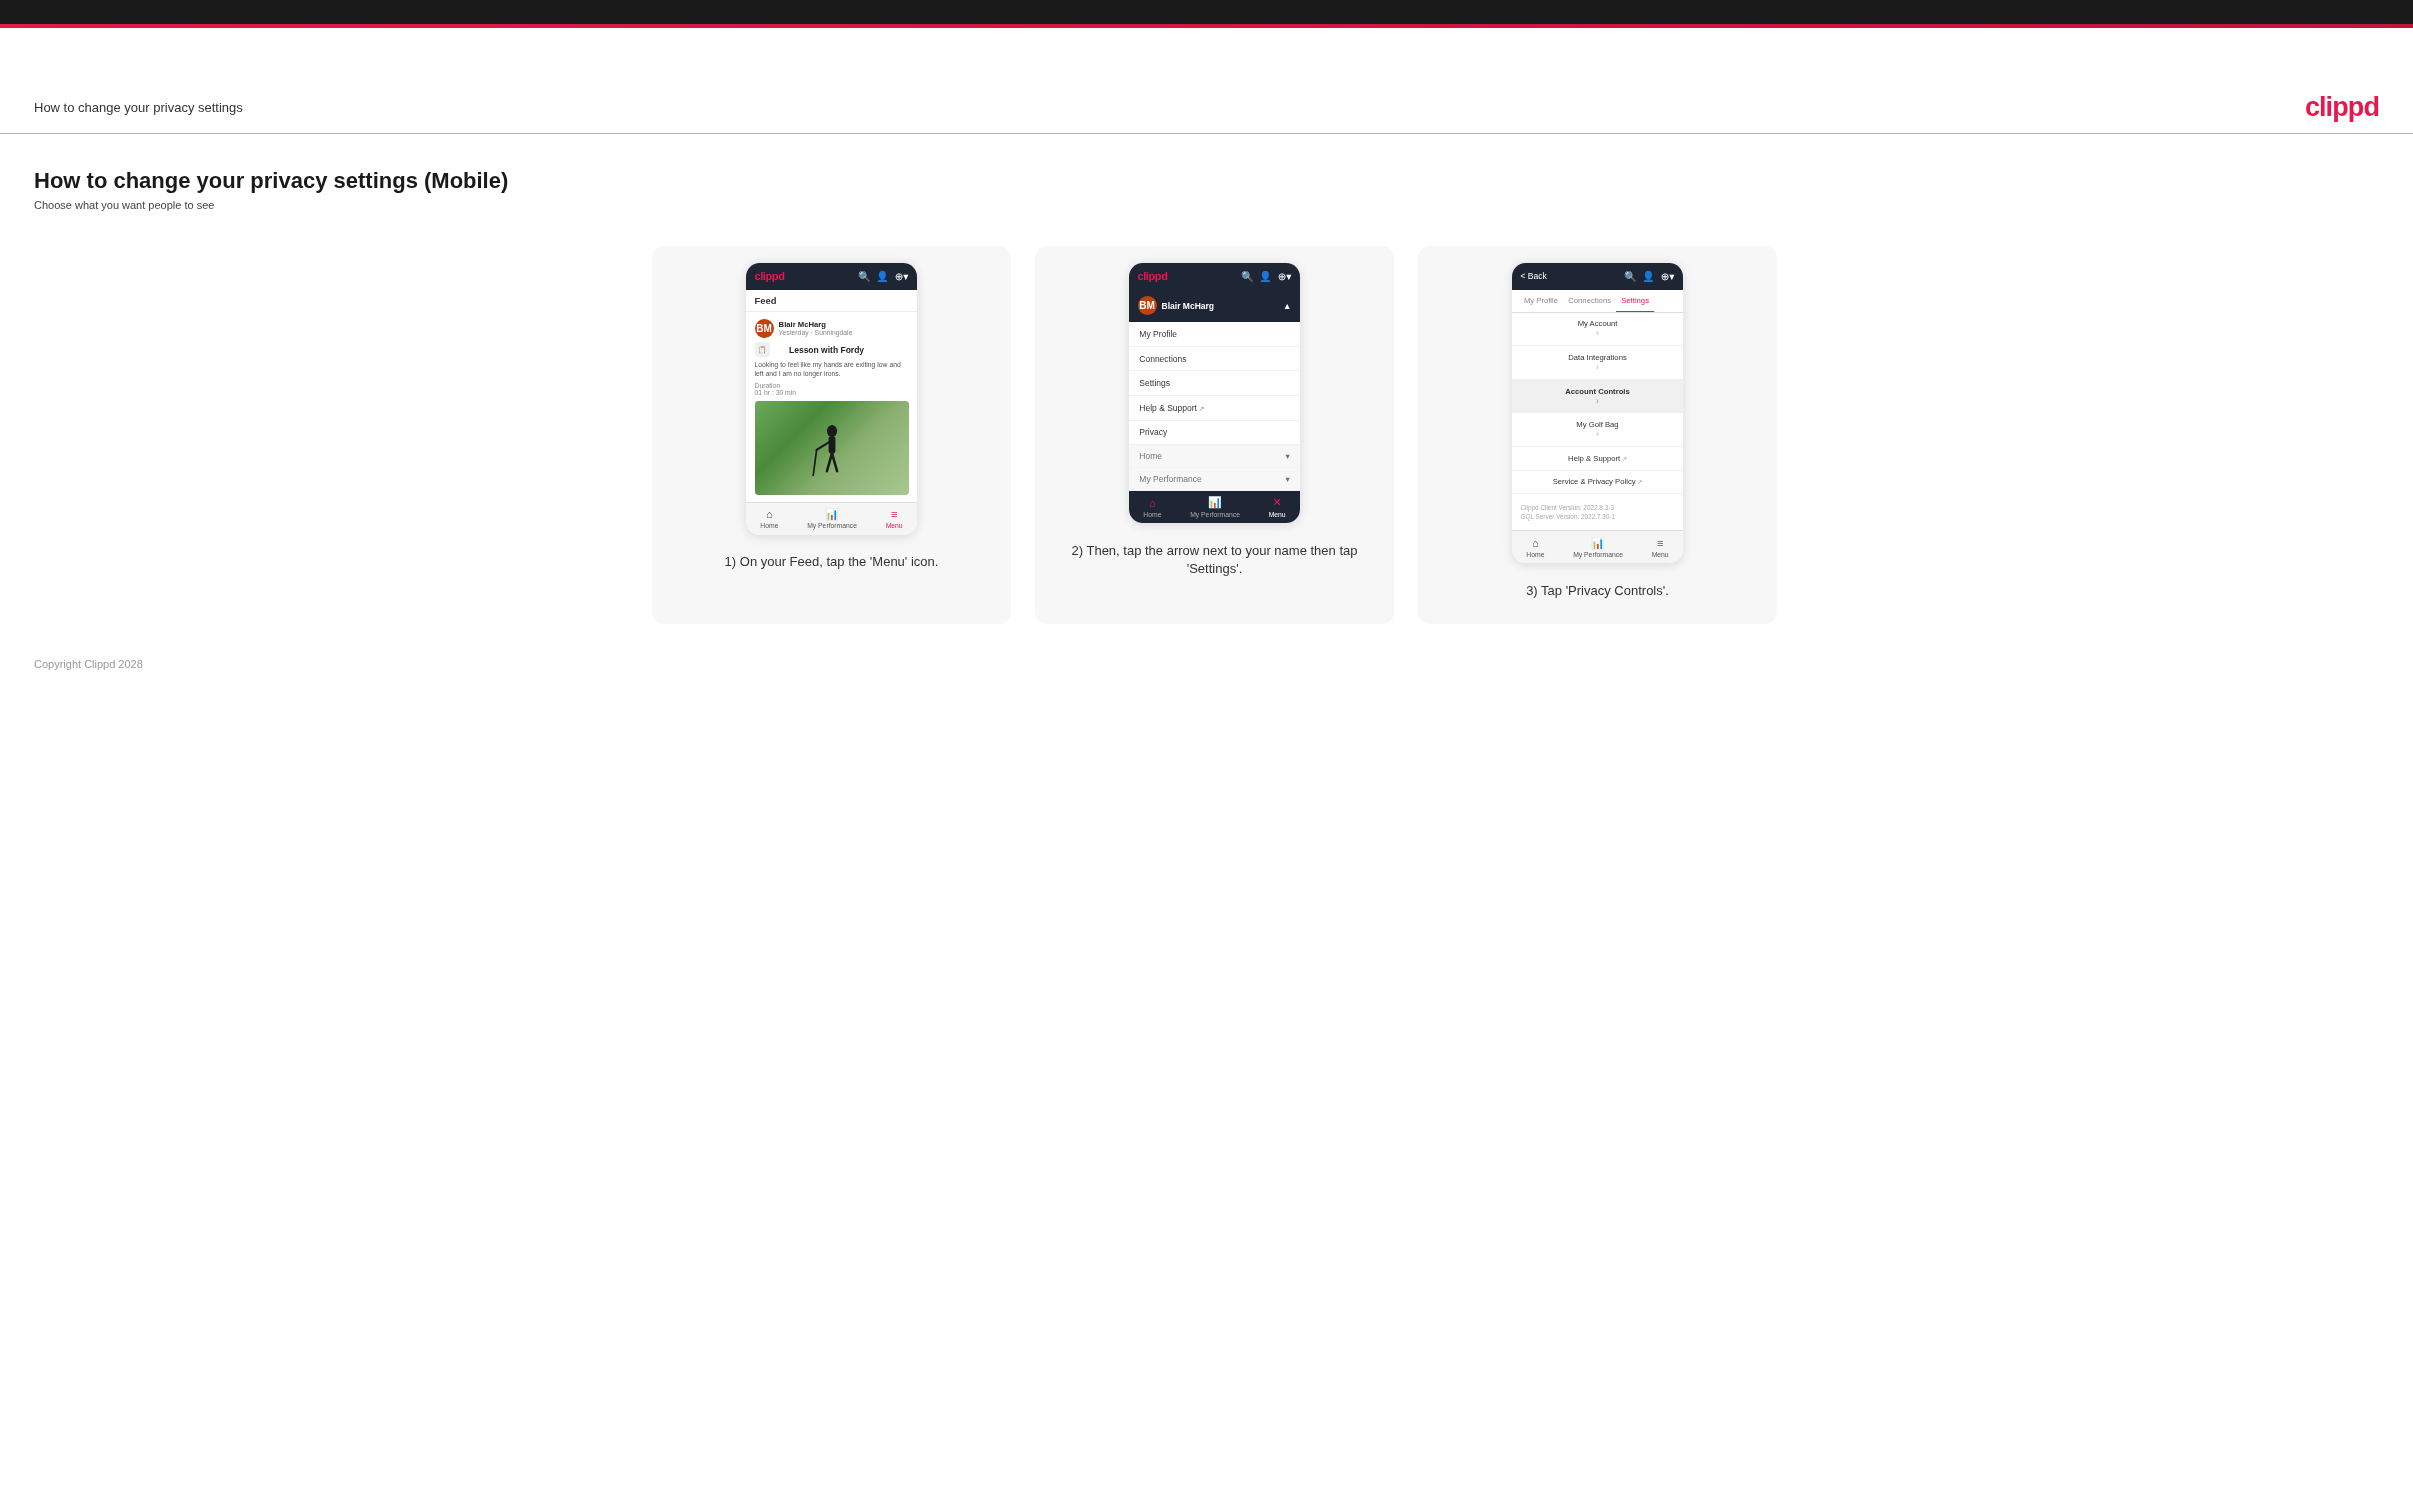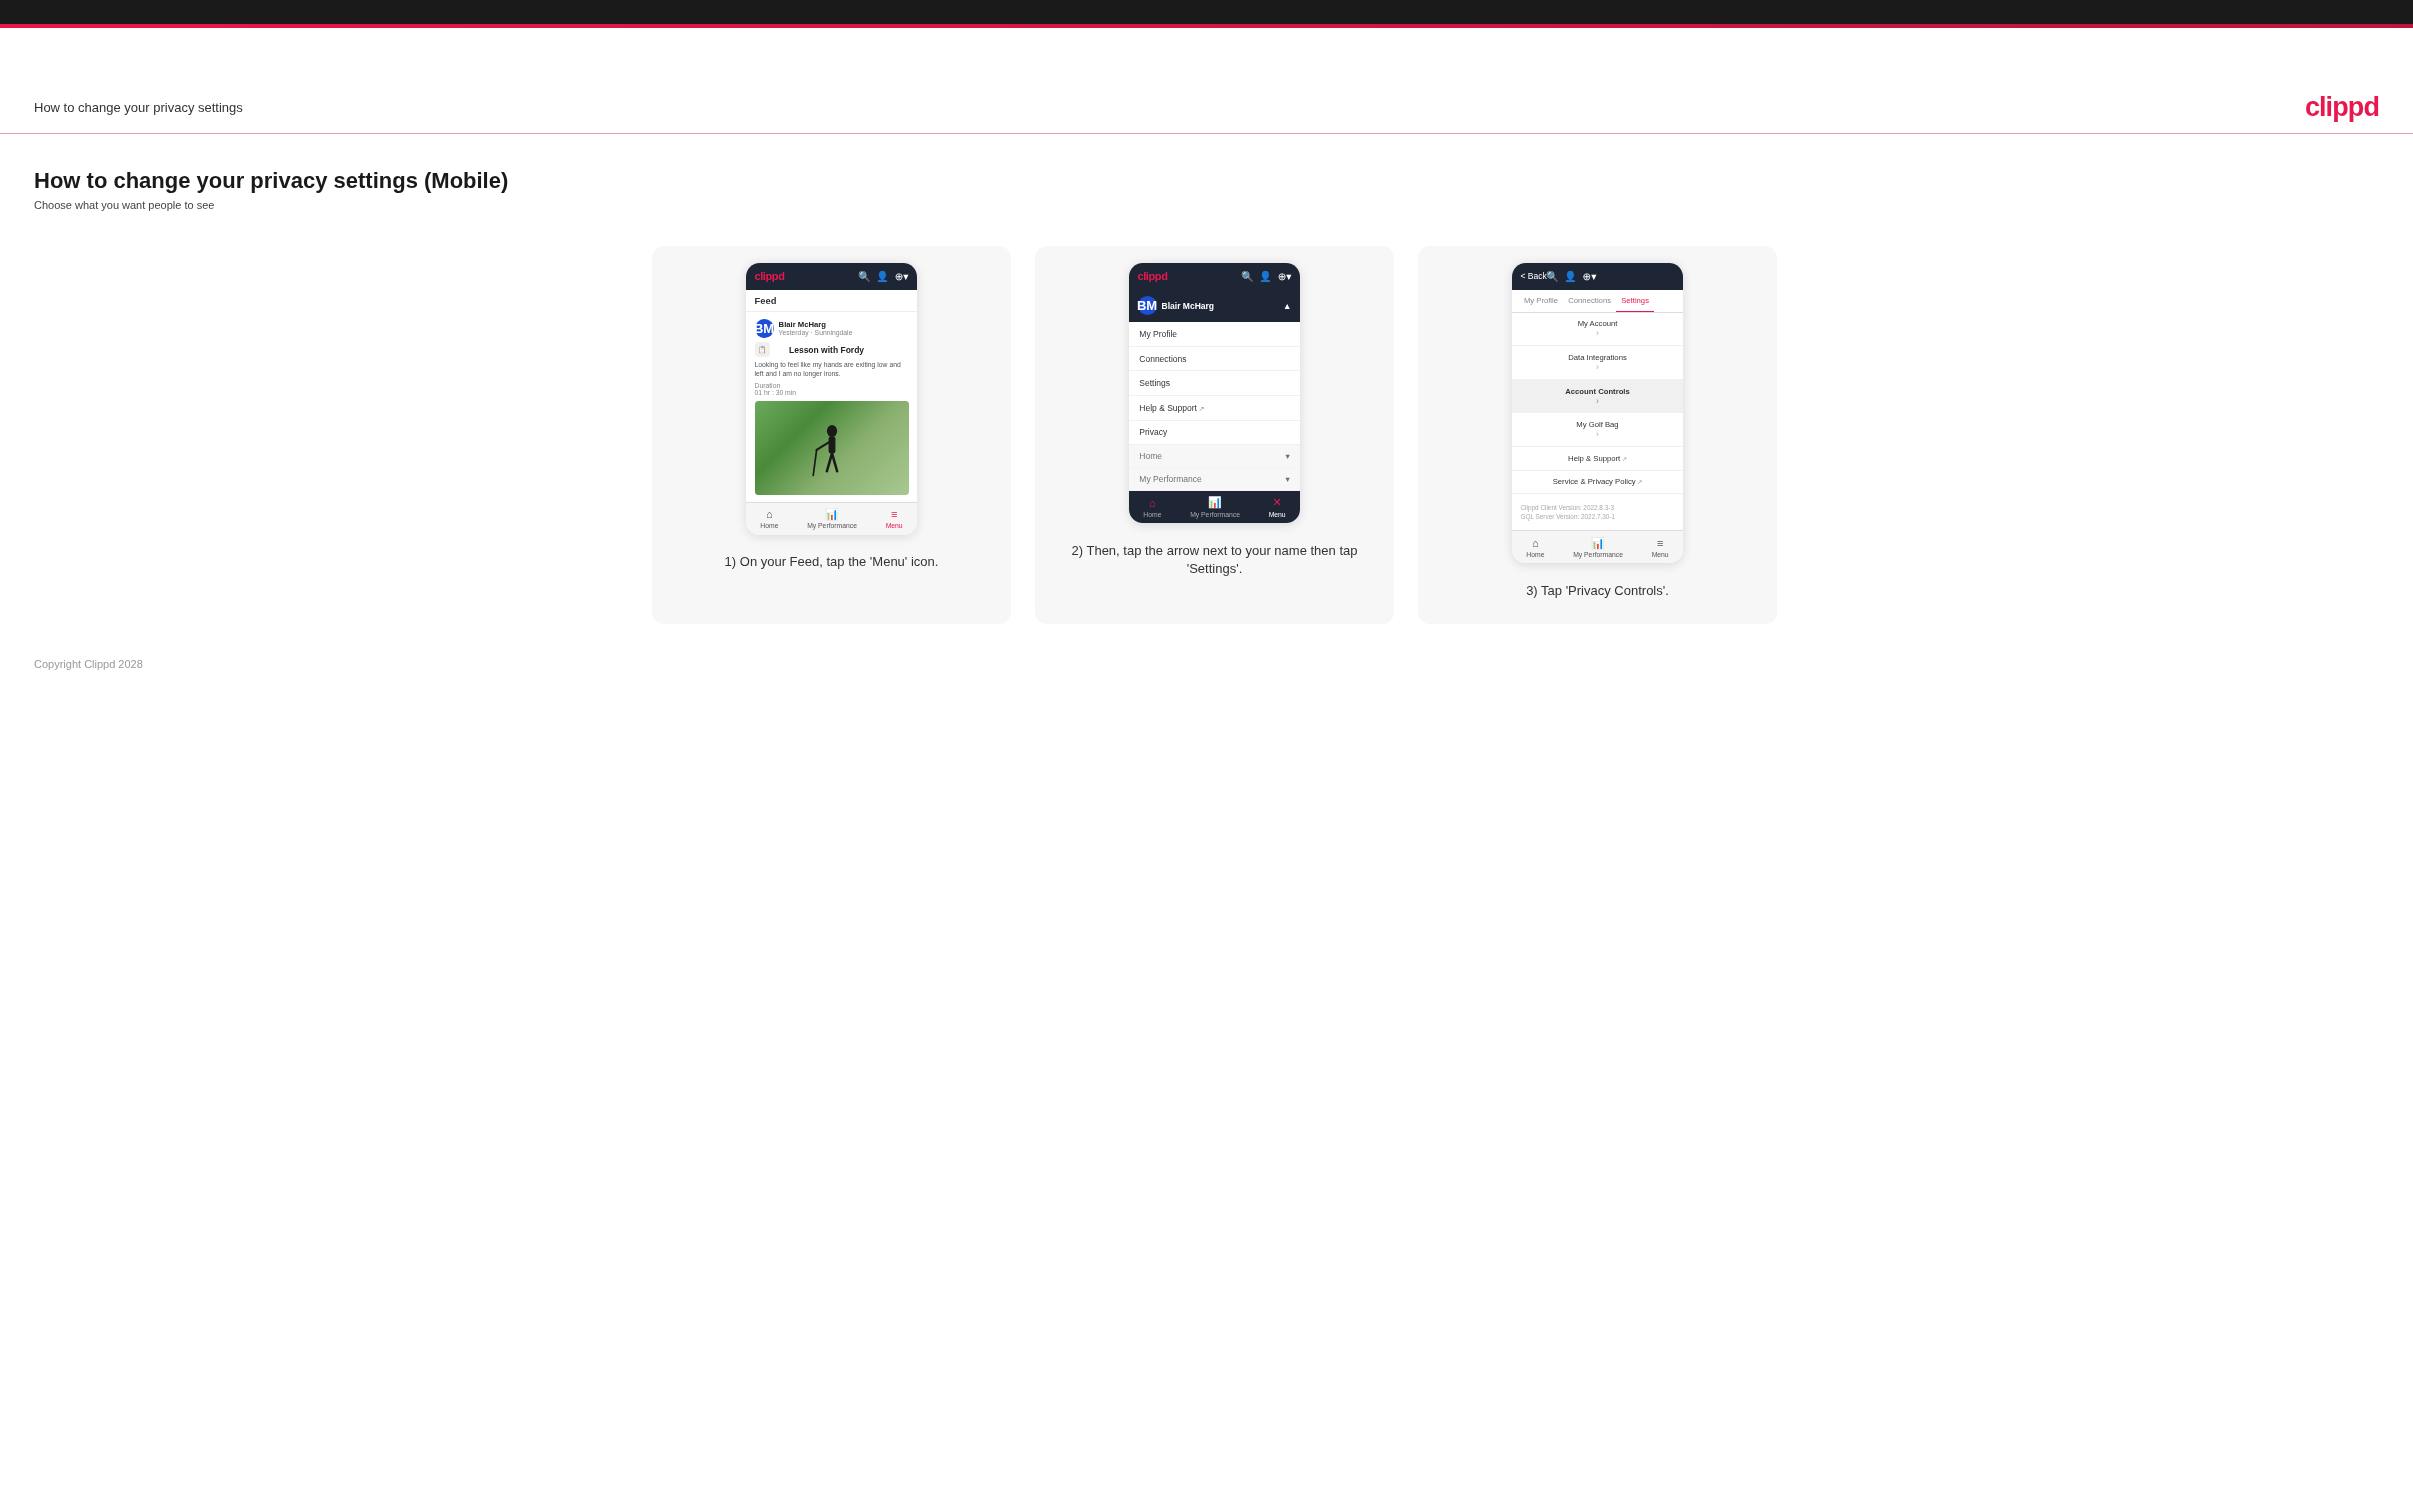--- a/index.html
+++ b/index.html
@@ -130,26 +130,26 @@
     .post-user-row {
       display: flex;
       align-items: center;
       gap: 5.1px;
       margin-bottom: 4.3px;
     }
     .avatar-circle {
       width: 19px;
       height: 19px;
       border-radius: 50%;
-      background: #1d4ed8;
+      background: #c2410c;
       display: flex;
       align-items: center;
       justify-content: center;
       color: #fff;
-      font-size: 13px;
+      font-size: 10px;
       font-weight: 700;
       flex-shrink: 0;
     }
     .post-username {
       font-size: 7.7px;
       font-weight: 600;
       color: #222;
     }
     .post-location {
       font-size: 6.8px;
@@ -251,20 +251,21 @@
       display: flex;
       justify-content: space-between;
       align-items: center;
     }
 
     
     .settings-back {
       background: #1e2535;
       display: flex;
       align-items: center;
+      justify-content: space-between;
       padding: 6.8px 8.5px;
     }
     .back-btn {
       color: #fff;
       font-size: 8.5px;
     }
     .settings-tabs {
       display: flex;
       background: #fff;
       border-bottom: 0.9px solid #ddd;

